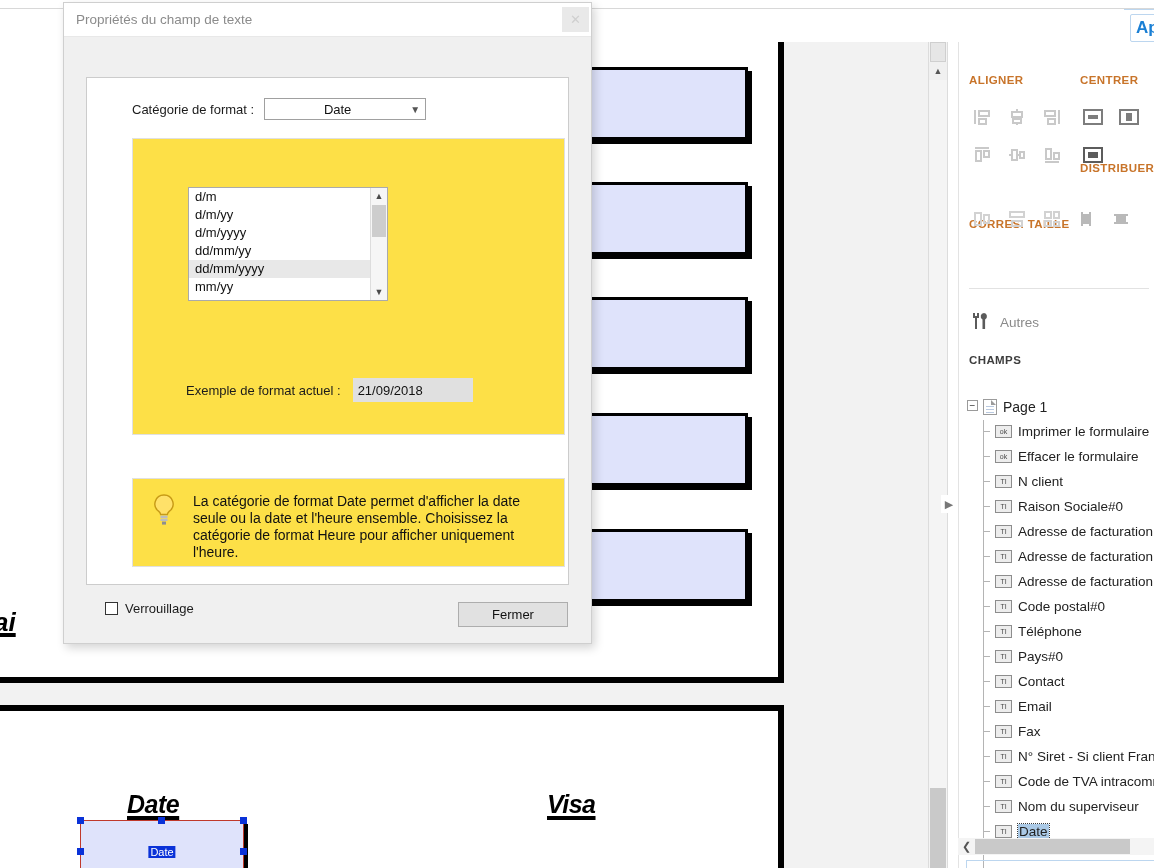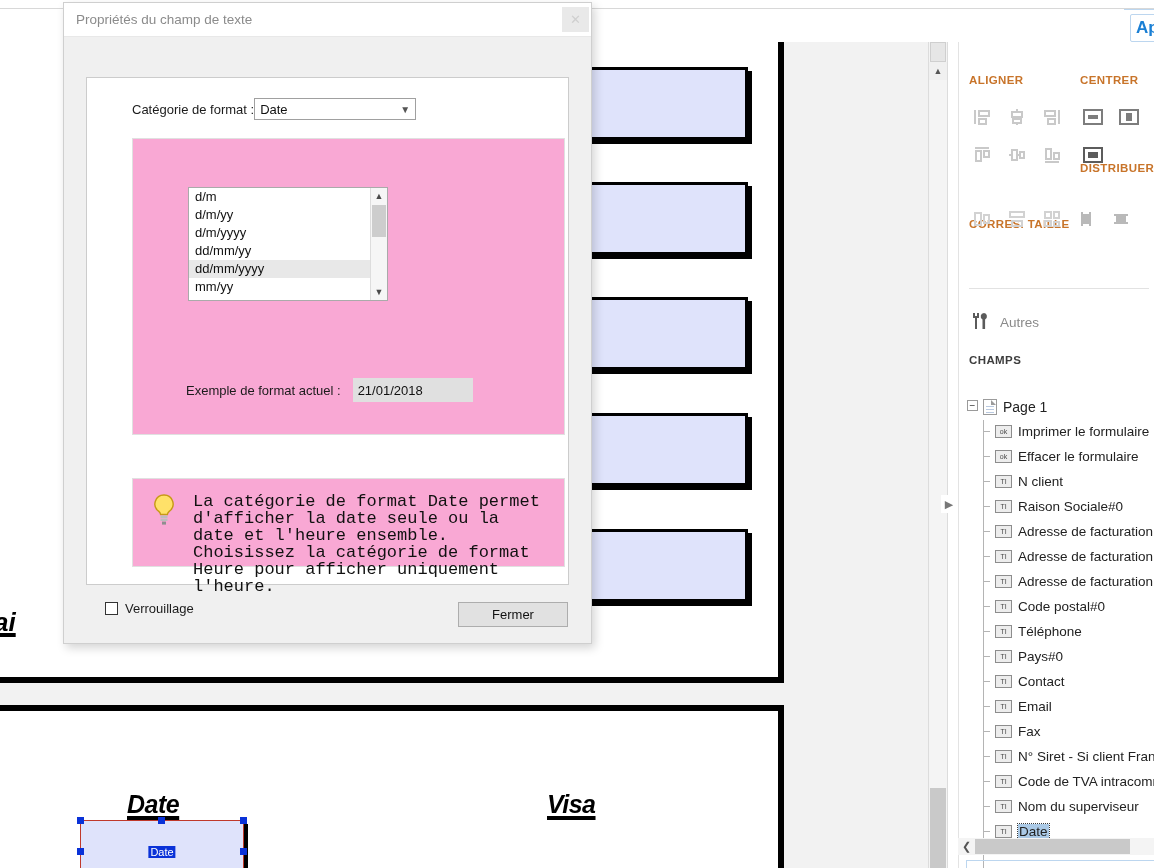--- a/index.html
+++ b/index.html
@@ -187,31 +187,31 @@
   .tab{
     height:23px;padding:0 9px;display:flex;align-items:center;font-size:13px;color:#222;
     border:1px solid #cccccc;border-bottom:none;background:#f0f0f0;margin-right:-1px;
     box-sizing:border-box;
   }
   .tab.active{background:#ffffff;height:26px;font-size:13.5px;border-color:#bdbdbd;position:relative;z-index:3;}
   .tabpanel{
     position:absolute;left:22px;top:74px;width:483px;height:508px;
     background:#ffffff;border:1px solid #cccccc;box-sizing:border-box;
   }
-  .row-cat{position:absolute;left:45px;top:20px;display:flex;align-items:center;}
+  .row-cat{position:absolute;left:45px;top:20px;display:flex;align-items:center;gap:10px;text-align:center;}
   .cat-label{font-size:13px;color:#1b1b1b;}
   .combo{
     width:162px;height:22px;border:1px solid #a0a0a0;background:#fff;
     display:flex;align-items:center;box-sizing:border-box;
   }
   .combo .val{flex:1;padding-left:5px;font-size:13px;color:#111;}
   .combo .chev{width:20px;height:20px;display:flex;align-items:center;justify-content:center;color:#555;font-size:10px;}
 
   .group-box{
-    position:absolute;border:1px solid #e0e0e0;background:#f9a8d4;box-sizing:border-box;
+    position:absolute;border:1px solid #e0e0e0;background:#fde047;box-sizing:border-box;
   }
   .gb-formats{left:45px;top:60px;width:433px;height:297px;}
   .gb-hint{left:45px;top:400px;width:433px;height:89px;}
 
   .listbox{
     position:absolute;left:55px;top:48px;width:200px;height:114px;
     border:1px solid #aaaaaa;background:#ffffff;box-sizing:border-box;overflow:hidden;
   }
   .lb-item{height:18px;line-height:18px;padding-left:6px;font-size:13px;color:#111;white-space:nowrap;}
   .lb-item.sel{background:#e8e8e8;}
@@ -222,21 +222,21 @@
   .lb-thumb{position:absolute;left:1px;top:17px;width:14px;height:32px;background:#cdcdcd;}
 
   .example-row{position:absolute;left:53px;top:239px;display:flex;align-items:center;gap:12px;}
   .example-label{font-size:13px;color:#1b1b1b;}
   .example-val{
     width:120px;height:24px;background:#e0e0e0;font-size:13px;color:#111;
     display:flex;align-items:center;padding-left:5px;box-sizing:border-box;
   }
 
   .hint-inner{position:absolute;left:18px;top:14px;display:flex;gap:16px;width:395px;}
-  .hint-text{font-size:17px;line-height:17px;color:#111;font-family:Liberation Mono, monospace;}
+  .hint-text{font-size:14px;line-height:17px;color:#111;}
 
   .dlg-footer-check{
     position:absolute;left:41px;top:598px;display:flex;align-items:center;gap:7px;
   }
   .cbx{width:13px;height:13px;border:1px solid #333;background:#fff;box-sizing:border-box;}
   .cbx-label{font-size:13px;color:#1b1b1b;}
   .btn-fermer{
     position:absolute;left:394px;top:599px;width:110px;height:25px;
     background:#e1e1e1;border:1px solid #adadad;box-sizing:border-box;
     display:flex;align-items:center;justify-content:center;font-size:13px;color:#111;
@@ -566,21 +566,21 @@
           <div class="lb-item">mm/yyyy</div>
           <div class="lb-scroll">
             <div class="lb-arrow">▲</div>
             <div class="lb-thumb"></div>
             <div class="lb-arrow" style="position:absolute;bottom:0;width:16px;">▼</div>
           </div>
         </div>
 
         <div class="example-row">
           <span class="example-label">Exemple de format actuel :</span>
-          <span class="example-val">21/01/2018</span>
+          <span class="example-val">21/09/2018</span>
         </div>
       </div>
 
       <div class="group-box gb-hint">
         <div class="hint-inner">
           <span>
             <svg width="26" height="34" viewBox="0 0 26 34">
               <path d="M13 2 a9 9 0 0 0 -5.2 16.4 c1.2 1 1.7 2 1.8 3.1 l6.8 0 c.1 -1.1 .6 -2.1 1.8 -3.1 A9 9 0 0 0 13 2 z" fill="#ffe169" stroke="#c79a16" stroke-width="1.4"></path>
               <rect x="9.5" y="22.6" width="7" height="2.4" fill="#bdbdbd"></rect>
               <rect x="9.5" y="25.6" width="7" height="2.4" fill="#bdbdbd"></rect>

